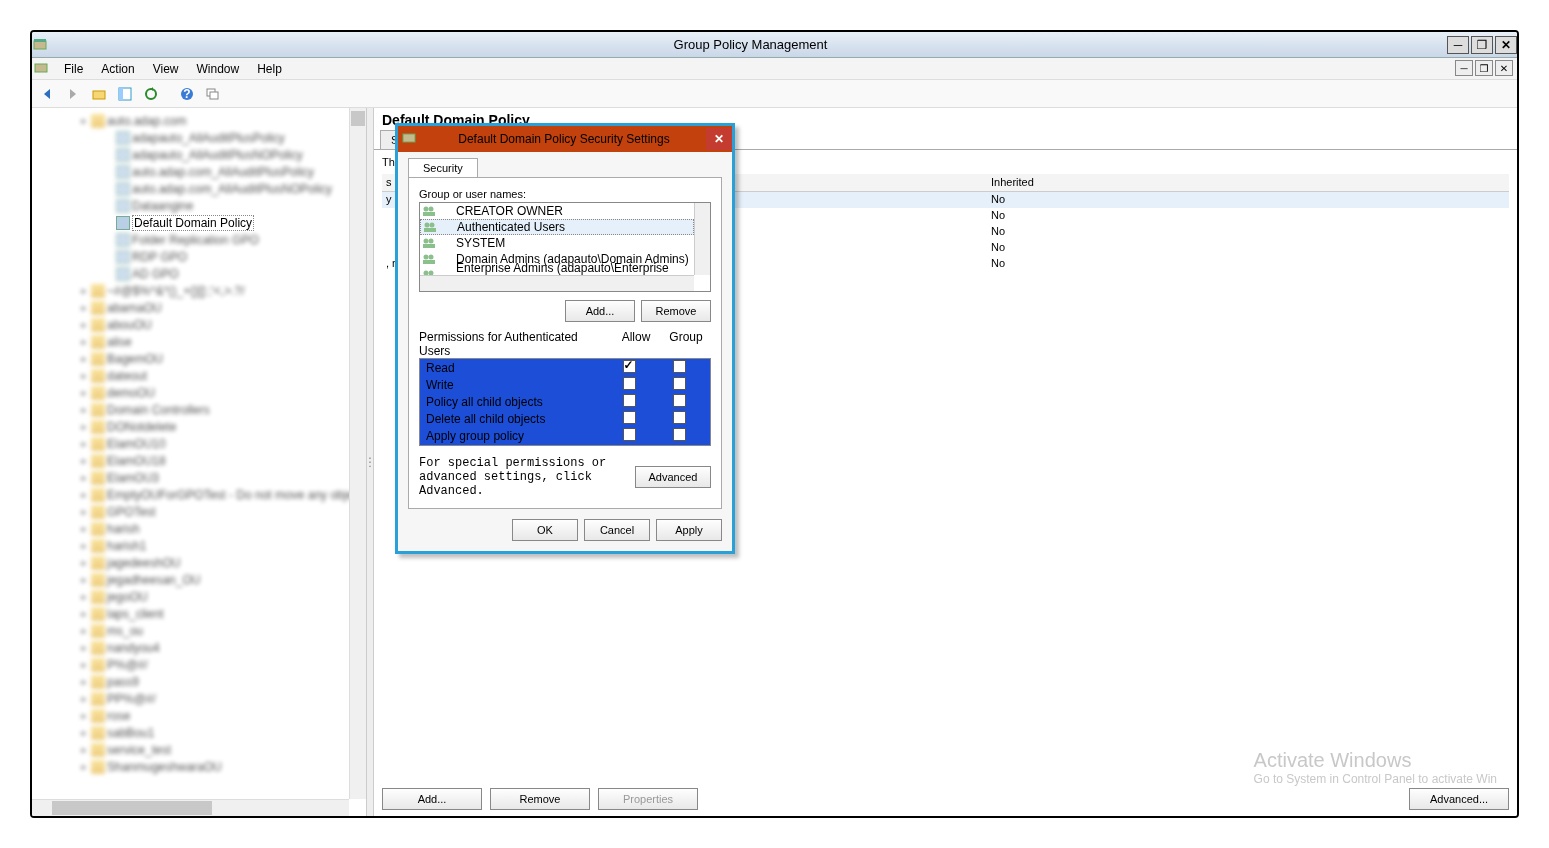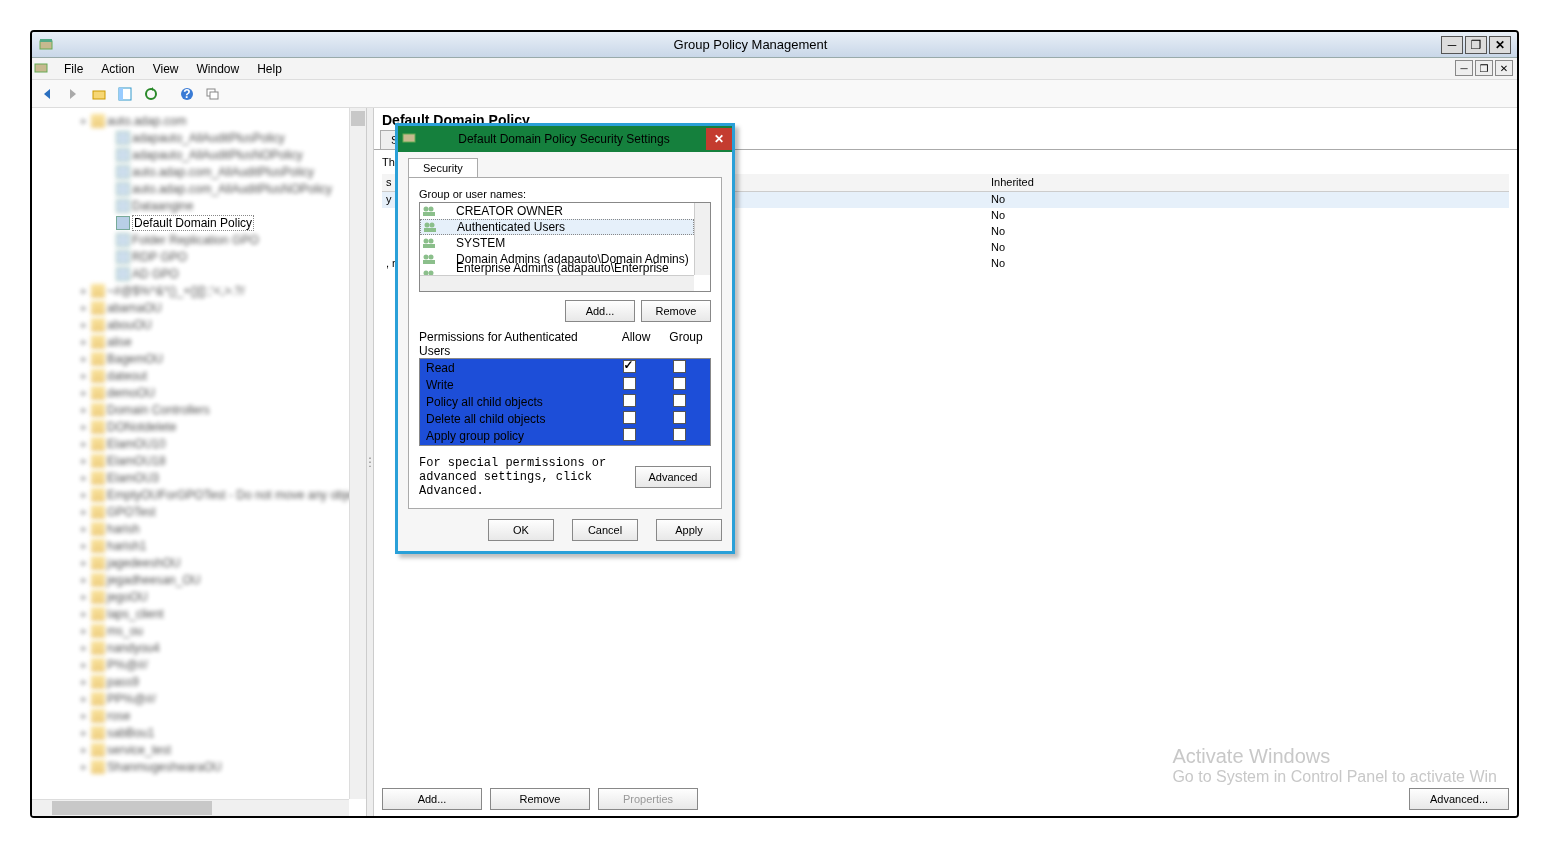--- a/index.html
+++ b/index.html
@@ -1,18 +1,18 @@
 <!DOCTYPE html>
 <html><head>
 <meta charset="utf-8">
 <style>
 * { box-sizing: border-box; margin: 0; padding: 0; font-family: 'Segoe UI', Tahoma, sans-serif; font-size: 12px; }
 body { background: #fff; width: 1549px; height: 848px; padding: 30px; }
 .outer-frame { width: 100%; height: 100%; border: 2px solid #000; border-radius: 4px; overflow: hidden; display: flex; flex-direction: column; background: #fff; }
-.titlebar { height: 26px; background: linear-gradient(#e8eff7, #c9d7e8); display: flex; align-items: center; padding: 0 6px; border-bottom: 1px solid #9aa; }
+.titlebar { height: 26px; background: linear-gradient(#e8eff7, #c9d7e8); display: flex; align-items: center; padding: 0 0; border-bottom: 1px solid #9aa; }
 .titlebar-icon { width: 16px; height: 16px; margin-right: 6px; display: inline-flex; align-items: center; justify-content: center; }
 .titlebar-title { flex: 1; text-align: center; font-size: 13px; }
 .win-btns { display: flex; gap: 2px; }
 .win-btn { width: 22px; height: 18px; border: 1px solid #555; background: #ddd; display: flex; align-items: center; justify-content: center; font-size: 12px; cursor: pointer; }
 .win-btn.close { font-weight: bold; }
 .menubar { height: 22px; background: #f4f4f4; display: flex; align-items: center; padding: 0 2px; gap: 2px; border-bottom: 1px solid #ddd; position: relative; }
 .menubar .app-icn { width: 16px; height: 16px; margin-right: 4px; }
 .menuitem { padding: 2px 8px; cursor: pointer; }
 .mdi-btns { position: absolute; right: 4px; top: 2px; display: flex; gap: 2px; }
 .mdi-btn { width: 18px; height: 16px; border: 1px solid #888; background: #eee; font-size: 10px; display:flex; align-items:center; justify-content:center; cursor:pointer; }
@@ -48,21 +48,21 @@
 .grid-row { display: flex; height: 16px; }
 .gr-cell { padding: 1px 4px; font-size: 11px; overflow: hidden; }
 .grid-row.sel { background: #e6f0fa; }
 .bottom-buttons { position: absolute; left: 8px; bottom: 6px; display: flex; gap: 8px; align-items:center; }
 .bottom-buttons .btn { width: 100px; height: 22px; }
 .bottom-right { position:absolute; right:8px; bottom:6px; display:flex; align-items:center; gap:8px;}
 .btn { border: 1px solid #888; background: linear-gradient(#fefefe,#e8e8e8); cursor: pointer; font-size: 11px; }
 .btn:disabled { color: #999; cursor: default; }
 .watermark { position: absolute; right: 20px; bottom: 30px; color: #c8c8c8; pointer-events: none; }
 .watermark .wm1 { font-size: 20px; }
-.watermark .wm2 { font-size: 16px; }
+.watermark .wm2 { font-size: 12px; }
 
 .dialog { position: absolute; left: 395px; top: 123px; width: 340px; background: #fff; border: 3px solid #2aa0d8; box-shadow: 4px 4px 4px rgba(0,0,0,.25); z-index: 50; }
 .dlg-title { height: 26px; background: #2aa0d8; color: #fff; display: flex; align-items: center; padding-left: 4px; }
 .dlg-title-icon { width: 16px; height: 16px; margin-right: 4px; }
 .dlg-title-bar { flex:1; text-align:center; }
 .dlg-close { width: 26px; height: 22px; background: #c43c2f; color: #fff; display: flex; align-items: center; justify-content: center; font-weight: bold; cursor: pointer; }
 .dlg-body { padding: 6px 10px 10px; background: #f6f6f6; }
 .dlg-tabs { display: flex; border-bottom: 1px solid #aaa; }
 .dlg-tab { padding: 3px 14px; border: 1px solid #aaa; border-bottom: none; background: #fff; font-size: 11px; cursor: pointer; }
 .dlg-inner { border: 1px solid #aaa; border-top: none; padding: 10px; background: #fff; }
@@ -77,21 +77,21 @@
 .perm-head .ph2, .perm-head .ph3 { width: 50px; text-align: center; }
 .perm-list { border: 1px solid #888; height: 88px; overflow-y: auto; background: #1d4ed8; }
 .perm-row { display: flex; align-items: center; height: 17px; padding: 0 6px; font-size: 11px; }
 .perm-row .pname { flex: 1; }
 .perm-row .pcb { width: 50px; text-align: center; }
 .cb { width: 13px; height: 13px; border: 1px solid #555; display: inline-block; background: #fff; position: relative; cursor: pointer; }
 .cb.checked::after { content: '✓'; position: absolute; top: -3px; left: 0; font-size: 12px; font-weight: bold; }
 .adv-row { display: flex; align-items: center; gap: 10px; margin-top: 10px; font-size: 11px; }
 .adv-row .adv-text { flex: 1; font-family: Liberation Mono, monospace; }
 .dlg-btns { display: flex; justify-content: flex-end; gap: 6px; margin-top: 10px; }
-.dlg-btns .btn { width: 66px; height: 22px; margin-left: 12px; }
+.dlg-btns .btn { width: 66px; height: 22px; }
 .lb-scroll { position:absolute; right:0; top:0; bottom:16px; width:16px; background:#f0f0f0; border-left:1px solid #ccc; }
 .lb-hscroll { position:absolute; left:0; right:16px; bottom:0; height:16px; background:#f0f0f0; border-top:1px solid #ccc; }
 </style>
 </head>
 <body>
 
 <div class="outer-frame">
   <div class="titlebar">
     <span class="titlebar-icon">
       <svg width="14" height="14">
@@ -425,21 +425,21 @@
         <div class="watermark">
           <div class="wm1">Activate Windows</div>
           <div class="wm2">Go to System in Control Panel to activate Win</div>
         </div>
       </div>
     </div>
   </div>
 </div>
 
 <div class="dialog">
-  <div class="dlg-title" style="background:#15803d;color:#000">
+  <div class="dlg-title" style="background:#c2410c;color:#000">
     <span class="dlg-title-icon">
       <svg width="14" height="14">
           <rect x="1" y="3" width="12" height="8" fill="#c7b98f" stroke="#6a5"></rect>
         </svg>
     </span>
     <span class="dlg-title-bar">Default Domain Policy Security Settings</span>
     <div class="dlg-close">✕</div>
   </div>
   <div class="dlg-body">
     <div class="dlg-tabs">

